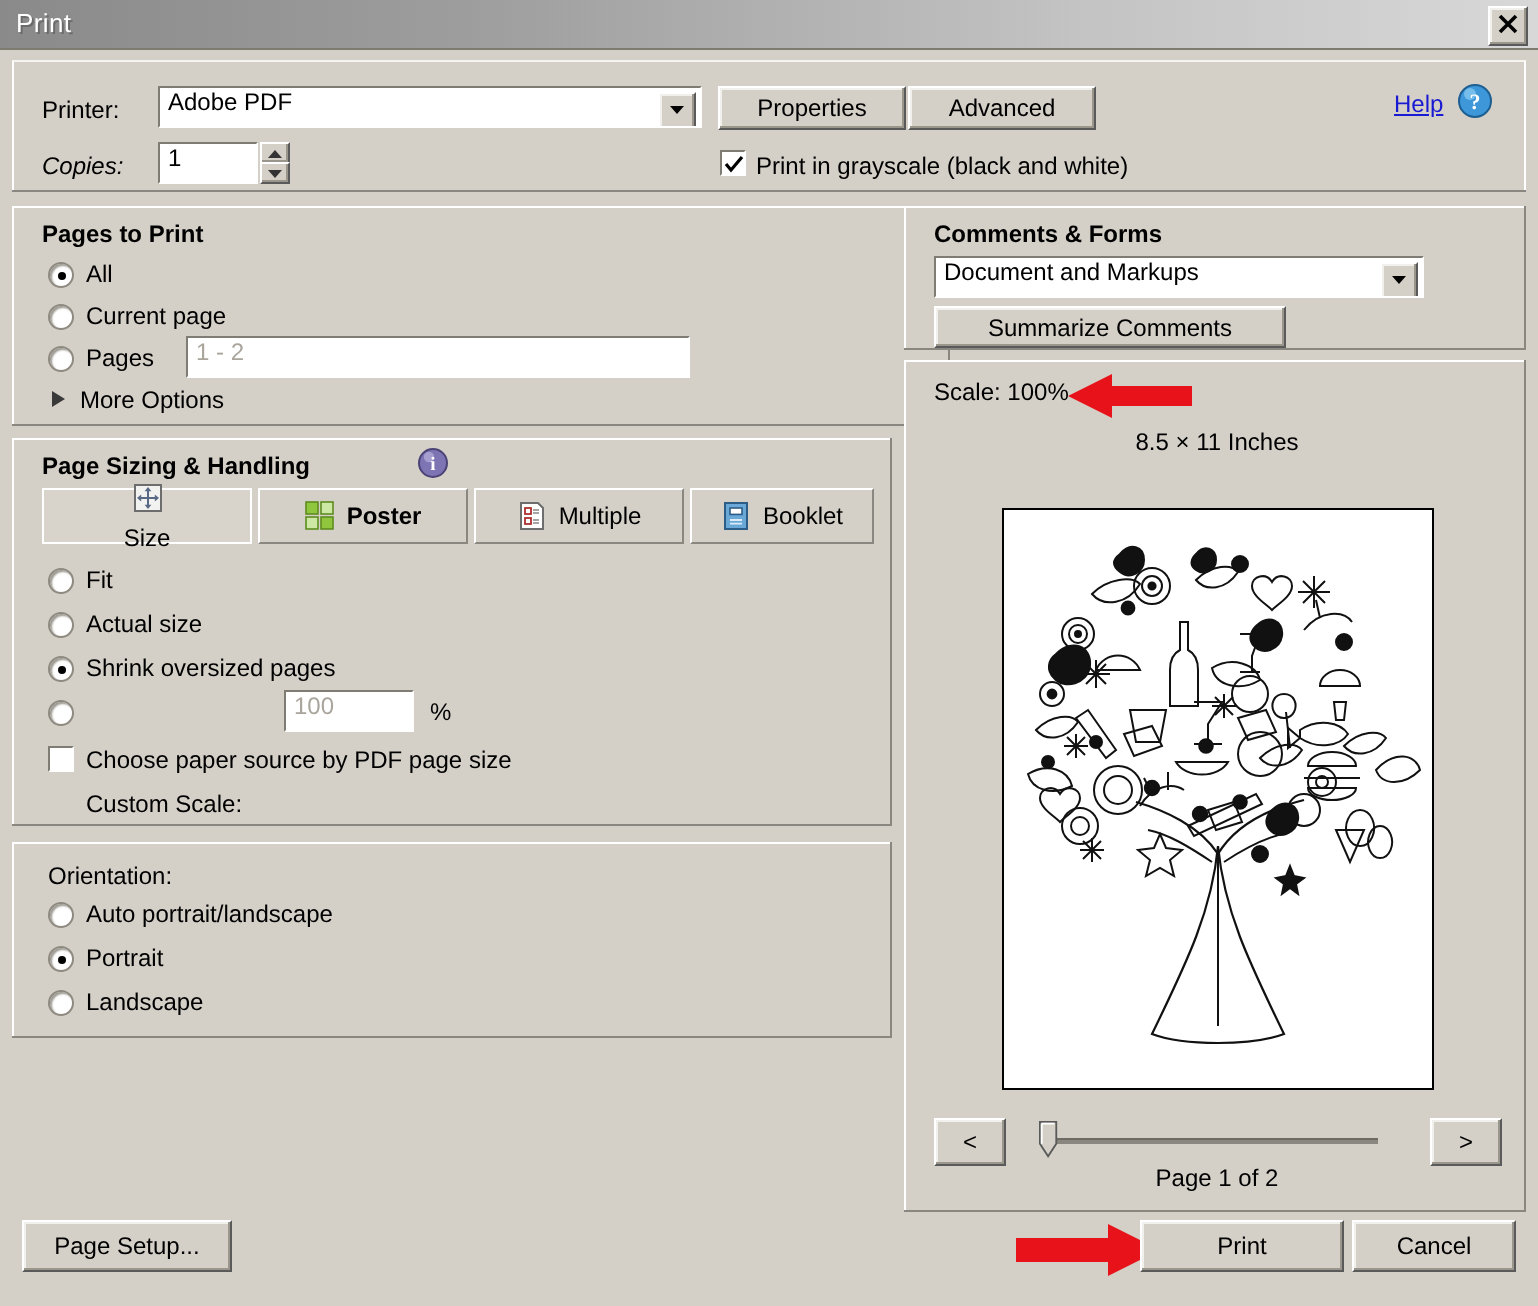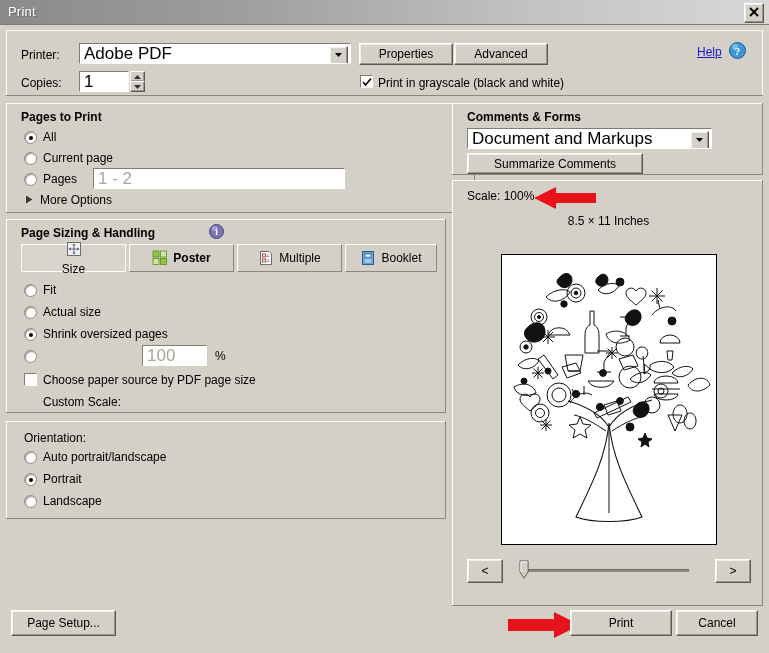--- a/index.html
+++ b/index.html
@@ -81,24 +81,24 @@
     white-space: nowrap;
   }
 
   
   .field {
     position: absolute;
     background: #ffffff;
     border: 1px solid;
     border-color: #7f7c73 #ffffff #ffffff #7f7c73;
     box-sizing: border-box;
-    font-size: 17px;
+    font-size: 12px;
     color: #000;
     display: flex;
-    align-items: center;
+    align-items: flex-start;
     padding-left: 4px;
     overflow: hidden;
   }
   .field.ghost { color: #a9a59c; }
 
   
   .combo-arrow {
     position: absolute;
     top: 2px; right: 2px;
     width: 17px; height: 17px;
@@ -285,21 +285,21 @@
       <div class="btn" style="left:352px; top:12px; width:94px; height:22px;">Properties</div>
       <div class="btn" style="left:447px; top:12px; width:94px; height:22px;">Advanced</div>
 
       <div class="help-link" style="left:690px; top:14px;">Help</div>
       <svg style="position:absolute; left:722px; top:11px;" width="17" height="17" viewBox="0 0 17 17">
         <circle cx="8.5" cy="8.5" r="8" fill="#3d97d8" stroke="#1e5f92" stroke-width="1"></circle>
         <circle cx="6" cy="5" r="3" fill="#8dcdf2" opacity="0.7"></circle>
         <text x="8.5" y="12.5" font-size="11" font-family="Liberation Serif, serif" font-weight="bold" fill="#ffffff" text-anchor="middle">?</text>
       </svg>
 
-      <div class="lbl" style="left:14px; top:45px;">Copies:</div>
+      <div class="lbl" style="left:14px; top:45px;font-style:italic;">Copies:</div>
       <div class="field" style="left:72px; top:40px; width:50px; height:21px;">
         <span>1</span>
       </div>
       <div class="spin-wrap" style="left:123px; top:40px;">
         <div class="spin-btn" style="left:0; top:0;">
           <svg width="7" height="4" viewBox="0 0 7 4">
             <path d="M3.5 0 L7 4 L0 4 Z" fill="#333"></path>
           </svg>
         </div>
         <div class="spin-btn" style="left:0; top:10px;">
@@ -565,20 +565,21 @@
 
       <div class="btn" style="left:14px; top:378px; width:36px; height:24px;">&lt;</div>
       <div class="btn" style="left:262px; top:378px; width:36px; height:24px;">&gt;</div>
 
       <div class="slider-track" style="left:68px; top:388px; width:168px;"></div>
       <svg class="slider-thumb" style="left:66px; top:379px;" width="12" height="22" viewBox="0 0 12 22">
         <path d="M1 1 L10 1 L10 13 L5.5 20 L1 13 Z" fill="#d4d0c8" stroke="#5a5a5a" stroke-width="1"></path>
         <path d="M2 2 L9 2 M2 2 L2 13" stroke="#ffffff" stroke-width="1"></path>
       </svg>
 
+      <div class="page-label" style="left:0; top:401px; width:311px;">Page 1 of 2</div>
     </div>
 
     <div class="btn" style="left:11px; top:585px; width:105px; height:26px;">Page Setup...</div>
 
     <svg class="arrow-anno" style="left:508px; top:587px;" width="72" height="26" viewBox="0 0 72 26">
       <path d="M72 13 L46 0 L46 7 L0 7 L0 19 L46 19 L46 26 Z" fill="#e8131a"></path>
     </svg>
 
     <div class="btn" style="left:570px; top:585px; width:102px; height:26px;">Print</div>
     <div class="btn" style="left:676px; top:585px; width:82px; height:26px;">Cancel</div>

